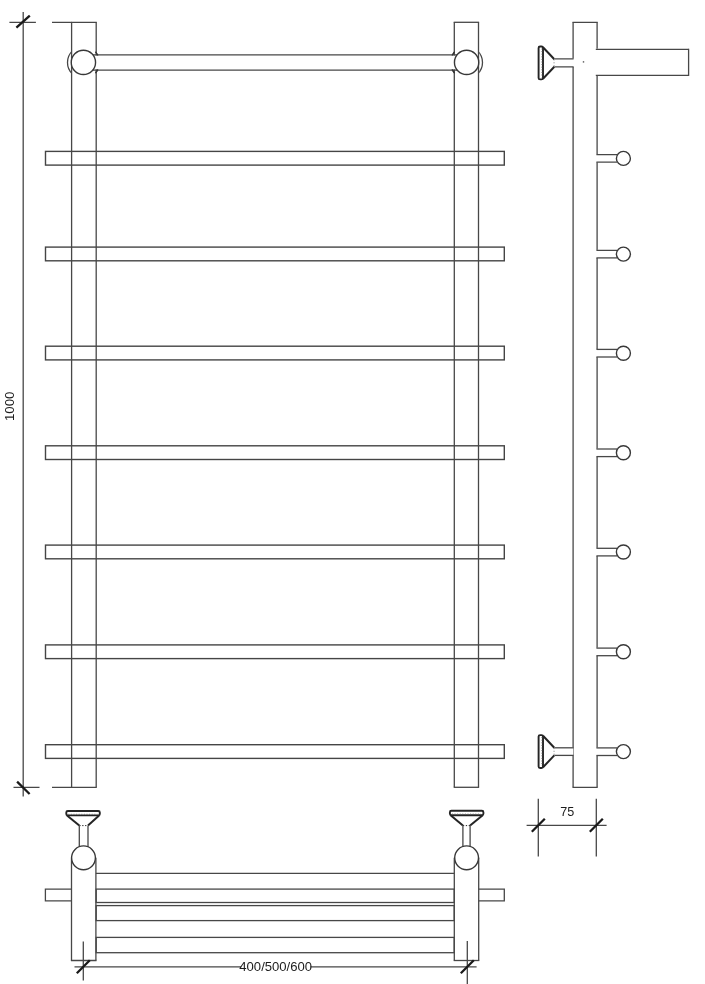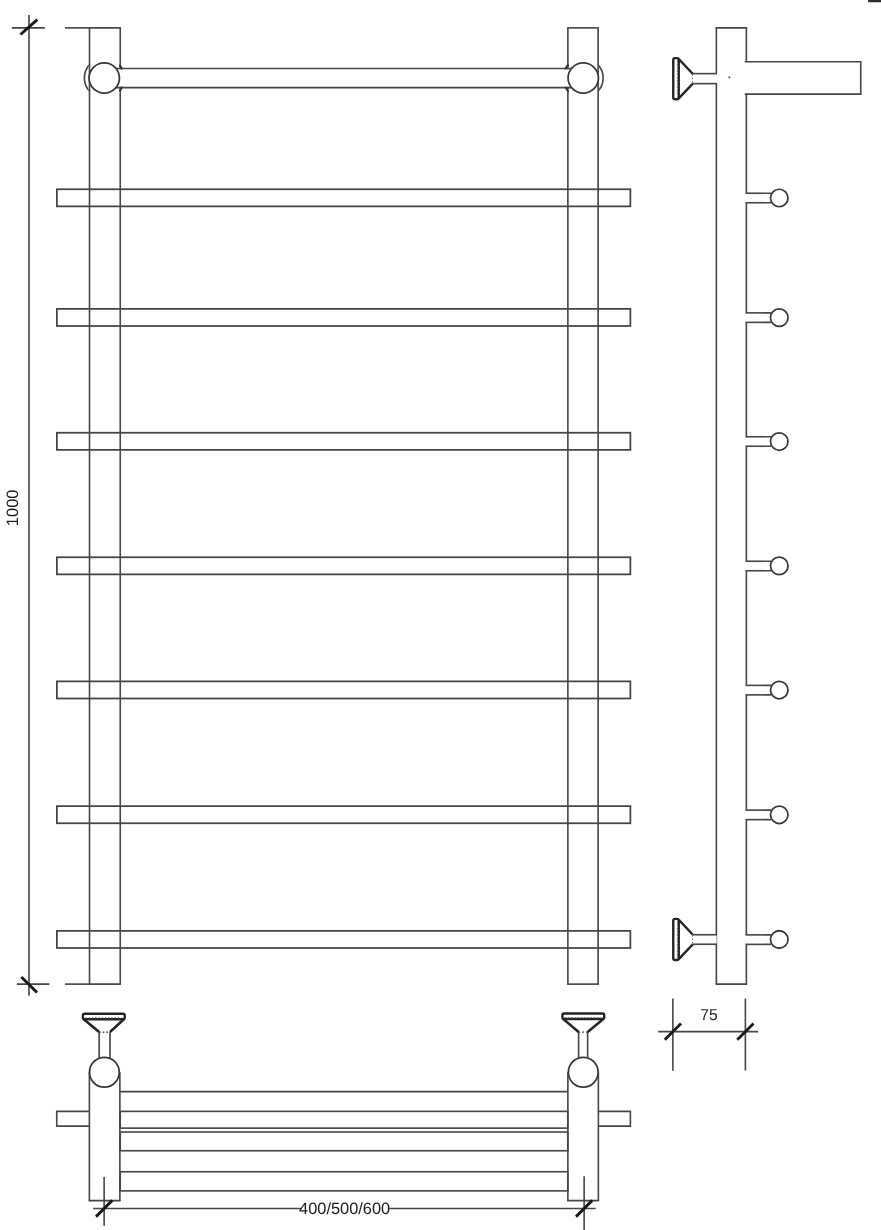--- a/index.html
+++ b/index.html
@@ -1,16 +1,16 @@
 <!DOCTYPE html>
 <html><head>
 <meta charset="utf-8">
 <style>
   html,body{margin:0;padding:0;background:#ffffff;}
-  #page{width:705px;height:984px;position:relative;background:#ffffff;overflow:hidden;}
+  #page{width:705px;height:984px;position:relative;background:#ffffff;overflow:hidden;border-radius:22px;}
   text{font-family:"Liberation Sans",sans-serif;fill:#1c1c1c;}
 </style>
 </head>
 <body>
 <div id="page">
 <svg width="705" height="984" viewBox="0 0 705 984" xmlns="http://www.w3.org/2000/svg">
 <g fill="none" stroke-linecap="butt">
 
 <line x1="23.2" y1="12" x2="23.2" y2="796.5" stroke="#474747" stroke-width="1.3"></line>
 

